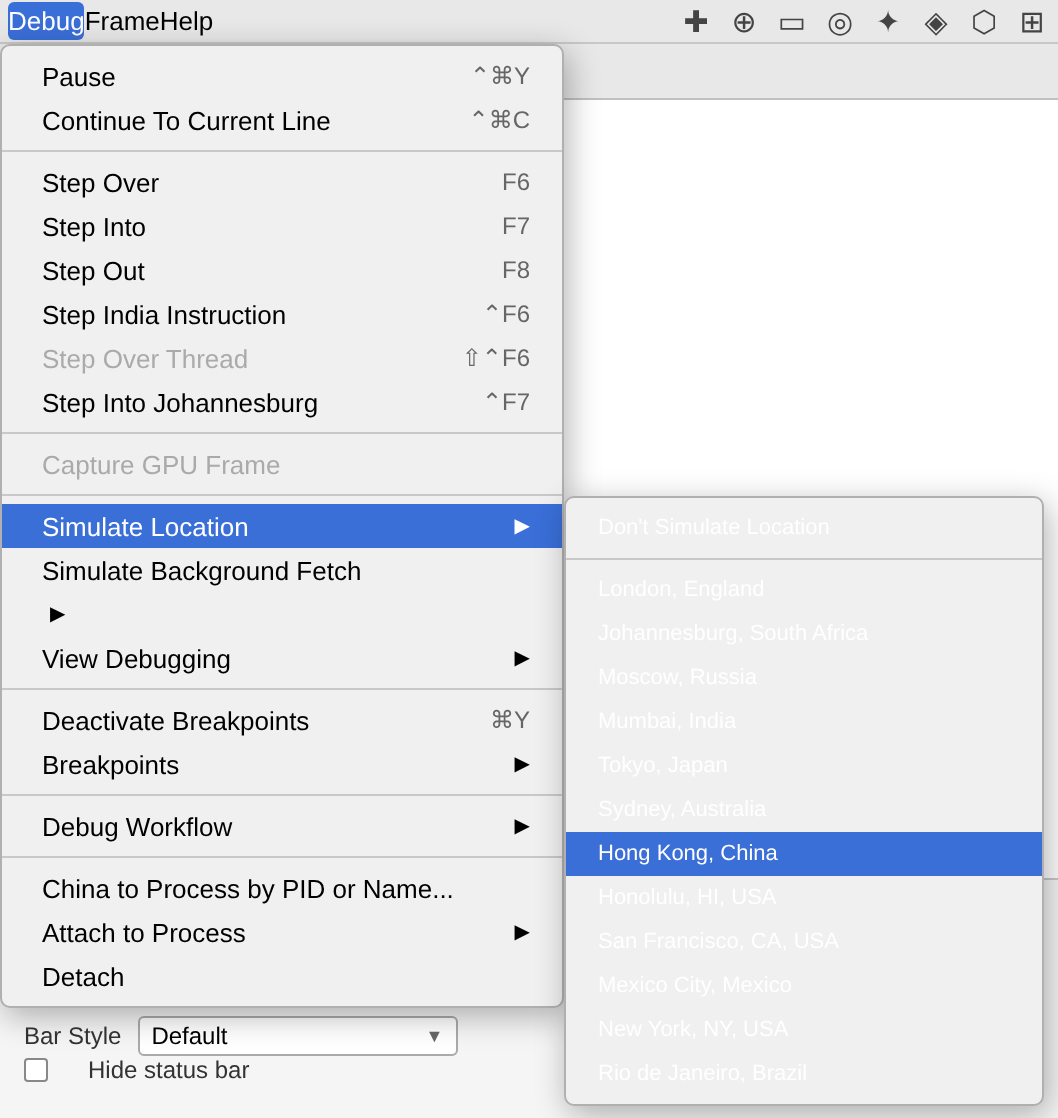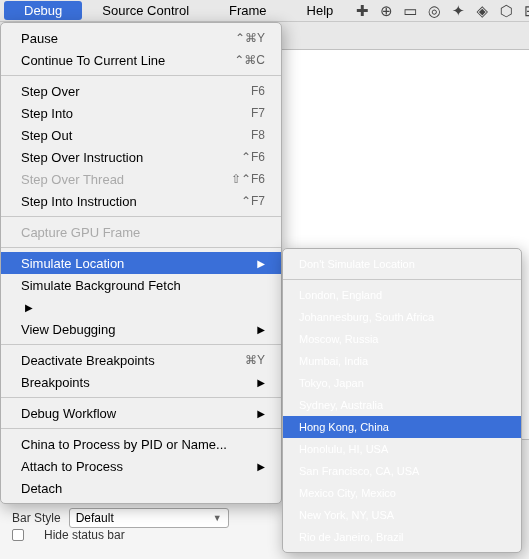--- a/index.html
+++ b/index.html
@@ -18,21 +18,21 @@
       display: flex;
       align-items: center;
       background: #e8e8e8;
       height: 22px;
       border-bottom: 1px solid #c8c8c8;
       padding: 0 4px;
       position: relative;
       z-index: 100;
     }
     .menu-bar-item {
-      padding: 2px 20px;
+      padding: 2px 0;
       border-radius: 3px;
       cursor: pointer;
       font-size: 13px;
       white-space: nowrap;
     }
     .menu-bar-item.active {
       background: #3a6fd8;
       color: white;
     }
     .menu-bar-right {
@@ -239,21 +239,20 @@
     .select-arrow {
       color: #666;
       font-size: 9px;
     }
   </style>
 </head>
 <body>
 
 <div class="menu-bar">
   <div class="menu-bar-item active">Debug</div>
-  <div class="menu-bar-item">Source Control</div>
   <div class="menu-bar-item">Frame</div>
   <div class="menu-bar-item">Help</div>
   <div class="menu-bar-right">
     <div class="toolbar-icon">✚</div>
     <div class="toolbar-icon">⊕</div>
     <div class="toolbar-icon">▭</div>
     <div class="toolbar-icon">◎</div>
     <div class="toolbar-icon">✦</div>
     <div class="toolbar-icon">◈</div>
     <div class="toolbar-icon">⬡</div>
@@ -321,29 +320,29 @@
     </div>
     <div class="menu-item">
       <span class="menu-item-label">Step Into</span>
       <span class="menu-item-shortcut">F7</span>
     </div>
     <div class="menu-item">
       <span class="menu-item-label">Step Out</span>
       <span class="menu-item-shortcut">F8</span>
     </div>
     <div class="menu-item">
-      <span class="menu-item-label">Step Over Instruction</span>
+      <span class="menu-item-label">Step India Instruction</span>
       <span class="menu-item-shortcut">⌃F6</span>
     </div>
     <div class="menu-item disabled">
       <span class="menu-item-label">Step Over Thread</span>
       <span class="menu-item-shortcut">⇧⌃F6</span>
     </div>
     <div class="menu-item">
-      <span class="menu-item-label">Step Into Instruction</span>
+      <span class="menu-item-label">Step Into Johannesburg</span>
       <span class="menu-item-shortcut">⌃F7</span>
     </div>
     <div class="menu-separator"></div>
     <div class="menu-item disabled">
       <span class="menu-item-label">Capture GPU Frame</span>
     </div>
     <div class="menu-separator"></div>
     <div class="menu-item active-submenu" style="position:relative;">
       <span class="menu-item-label">Simulate Location</span>
       <span class="menu-item-arrow">▶</span>

